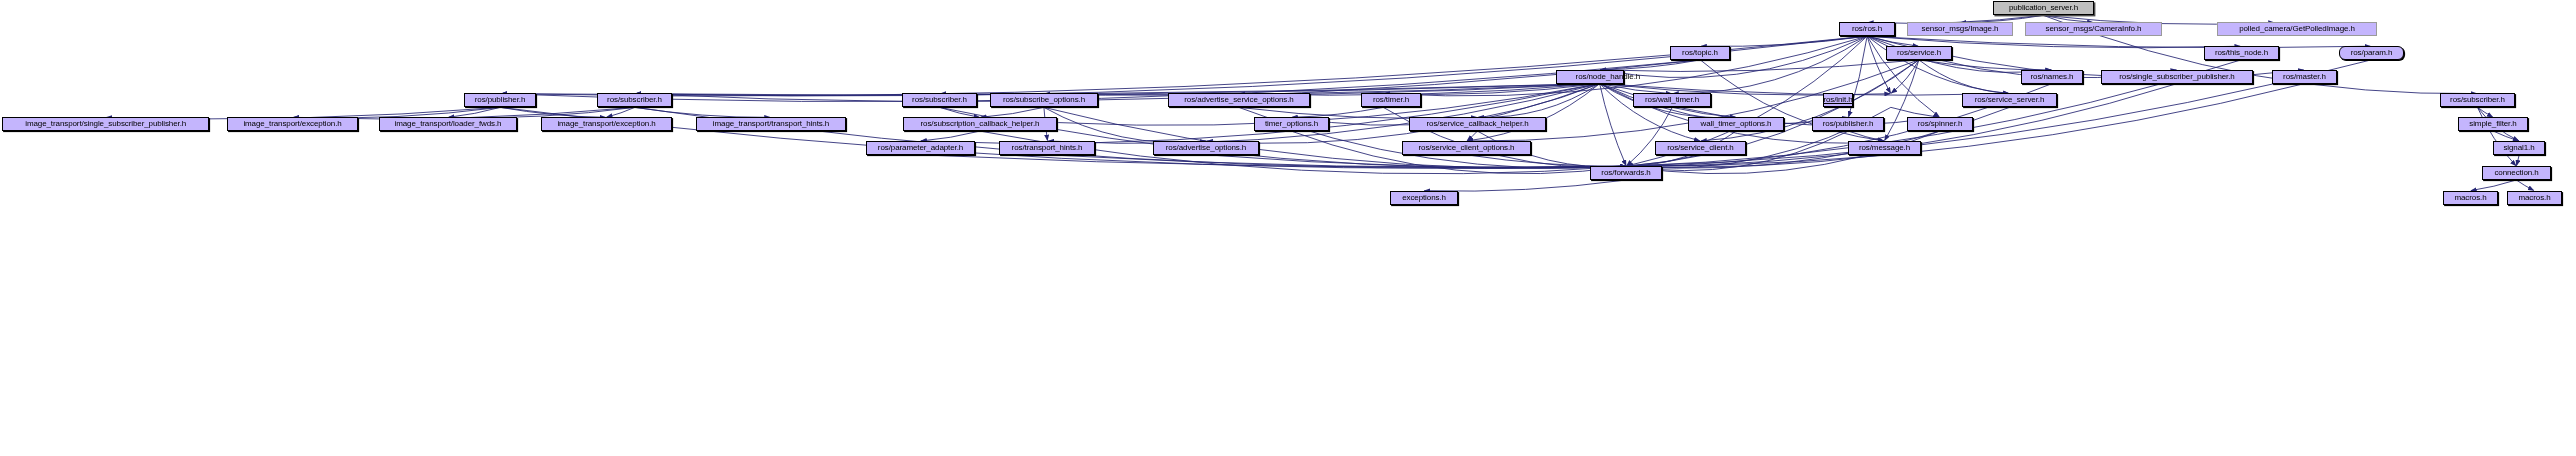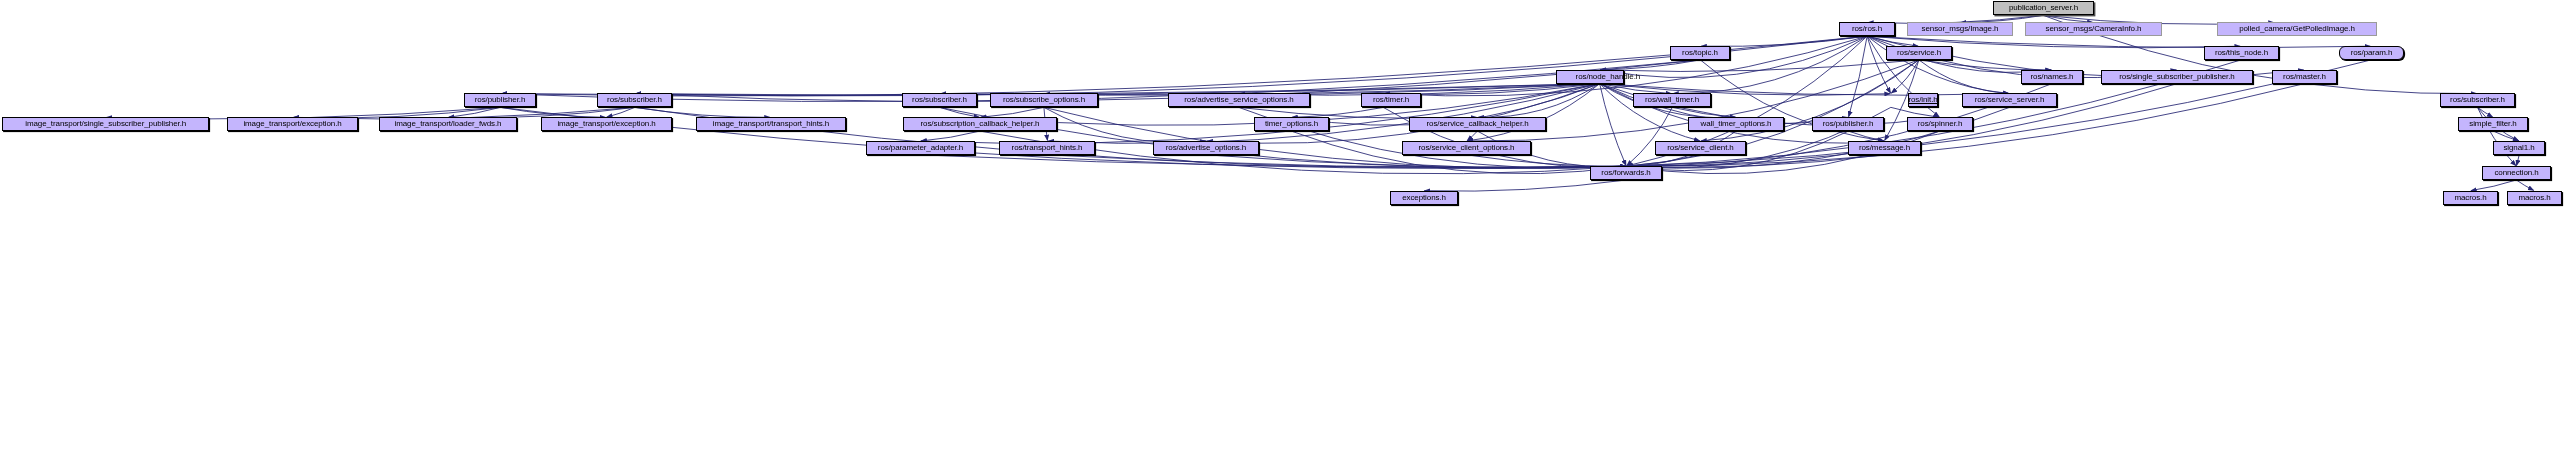--- a/index.html
+++ b/index.html
@@ -178,21 +178,21 @@
       <div class="node hi" style="left: 2021px; top: 70px; width: 62px;">ros/names.h</div>
       <div class="node hi" style="left: 2101px; top: 70px; width: 152px;">ros/single_subscriber_publisher.h</div>
       <div class="node hi" style="left: 2272px; top: 70px; width: 65px;">ros/master.h</div>
       <div class="node hi" style="left: 464px; top: 93px; width: 72px;">ros/publisher.h</div>
       <div class="node hi" style="left: 597px; top: 93px; width: 75px;">ros/subscriber.h</div>
       <div class="node hi" style="left: 902px; top: 93px; width: 75px;">ros/subscriber.h</div>
       <div class="node hi" style="left: 990px; top: 93px; width: 108px;">ros/subscribe_options.h</div>
       <div class="node hi" style="left: 1168px; top: 93px; width: 142px;">ros/advertise_service_options.h</div>
       <div class="node hi" style="left: 1353px; top: 93px; width: 60px; margin-left: 8px;">ros/timer.h</div>
       <div class="node hi" style="left: 1633px; top: 93px; width: 78px;">ros/wall_timer.h</div>
-      <div class="node hi" style="left: 1908px; top: 93px; width: 30px; text-decoration: underline;">ros/init.h</div>
+      <div class="node hi" style="left: 1823px; top: 93px; width: 30px; text-decoration: underline;">ros/init.h</div>
       <div class="node hi" style="left: 1962px; top: 93px; width: 95px;">ros/service_server.h</div>
       <div class="node hi" style="left: 2440px; top: 93px; width: 75px;">ros/subscriber.h</div>
       <div class="node hi" style="left: 2.2px; top: 117px; width: 207px;">image_transport/single_subscriber_publisher.h</div>
       <div class="node hi" style="left: 227px; top: 117px; width: 131px;">image_transport/exception.h</div>
       <div class="node hi" style="left: 379px; top: 117px; width: 138px;">image_transport/loader_fwds.h</div>
       <div class="node hi" style="left: 541px; top: 117px; width: 131px;">image_transport/exception.h</div>
       <div class="node hi" style="left: 696px; top: 117px; width: 150px;">image_transport/transport_hints.h</div>
       <div class="node hi" style="left: 903px; top: 117px; width: 154px;">ros/subscription_callback_helper.h</div>
       <div class="node hi" style="left: 1254px; top: 117px; width: 75px;">timer_options.h</div>
       <div class="node hi" style="left: 1409px; top: 117px; width: 137px;">ros/service_callback_helper.h</div>

